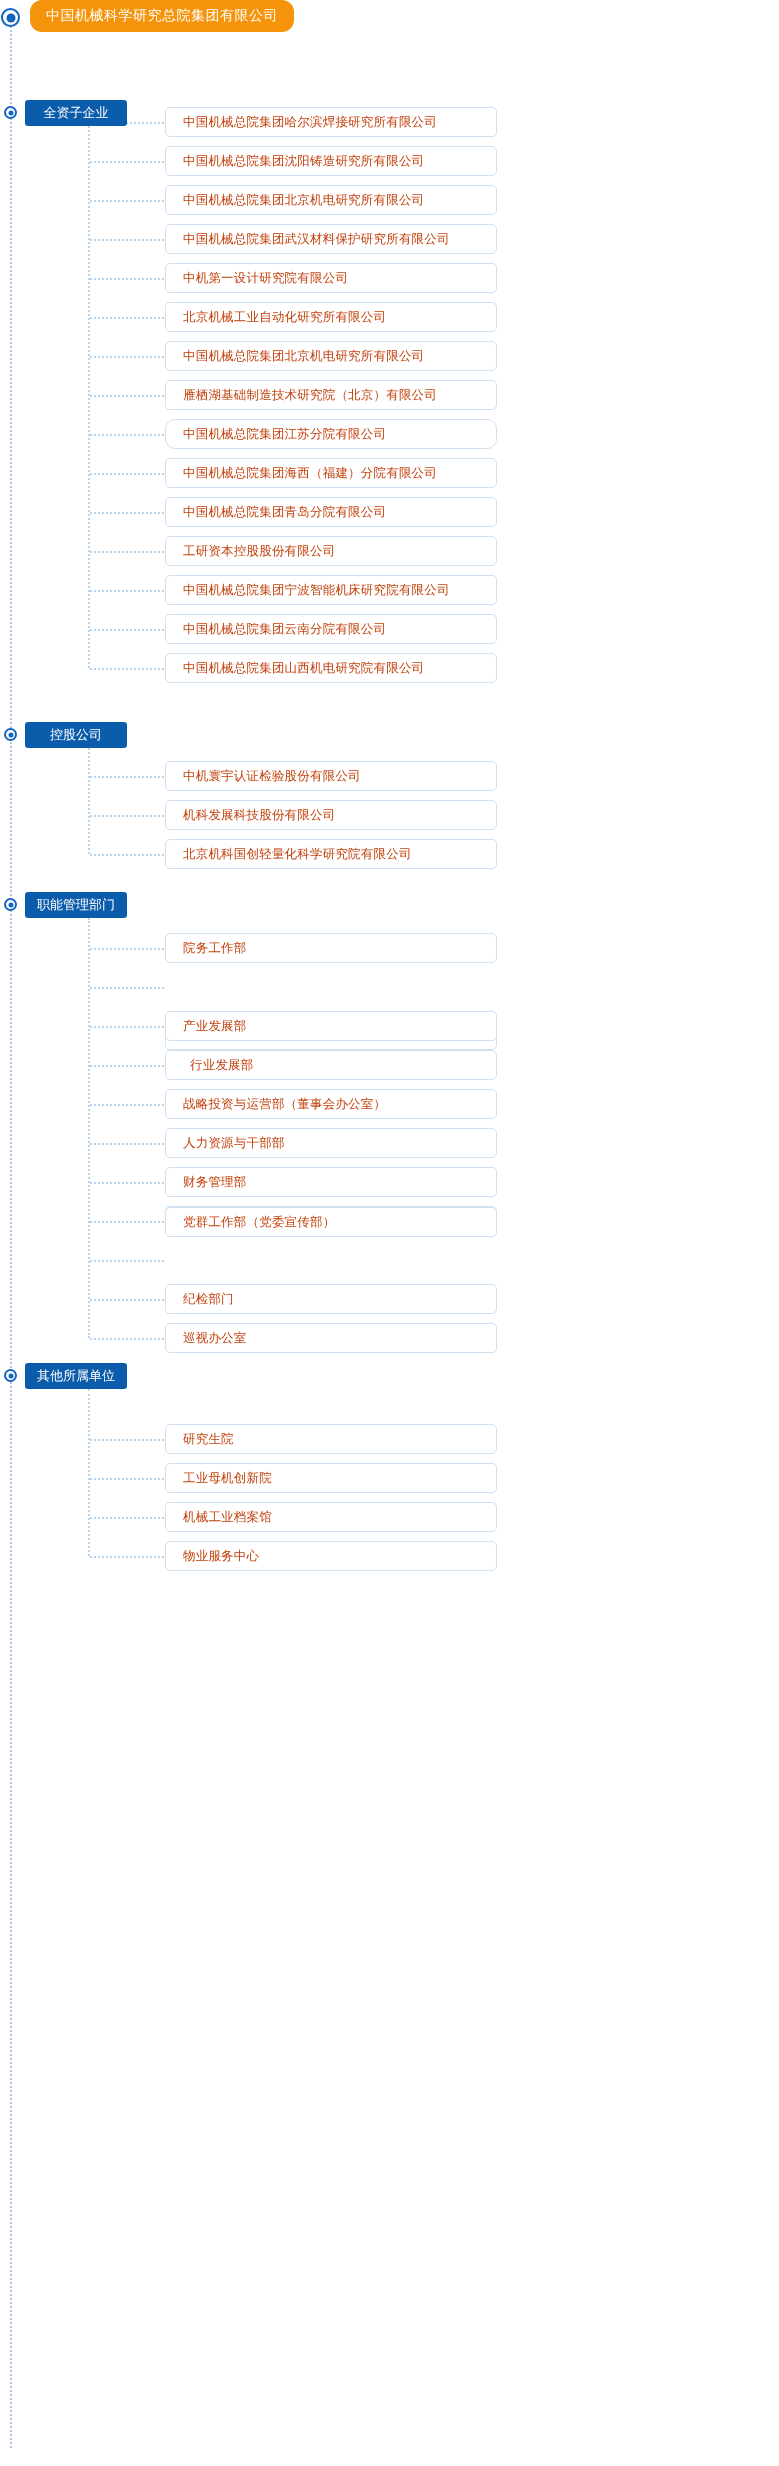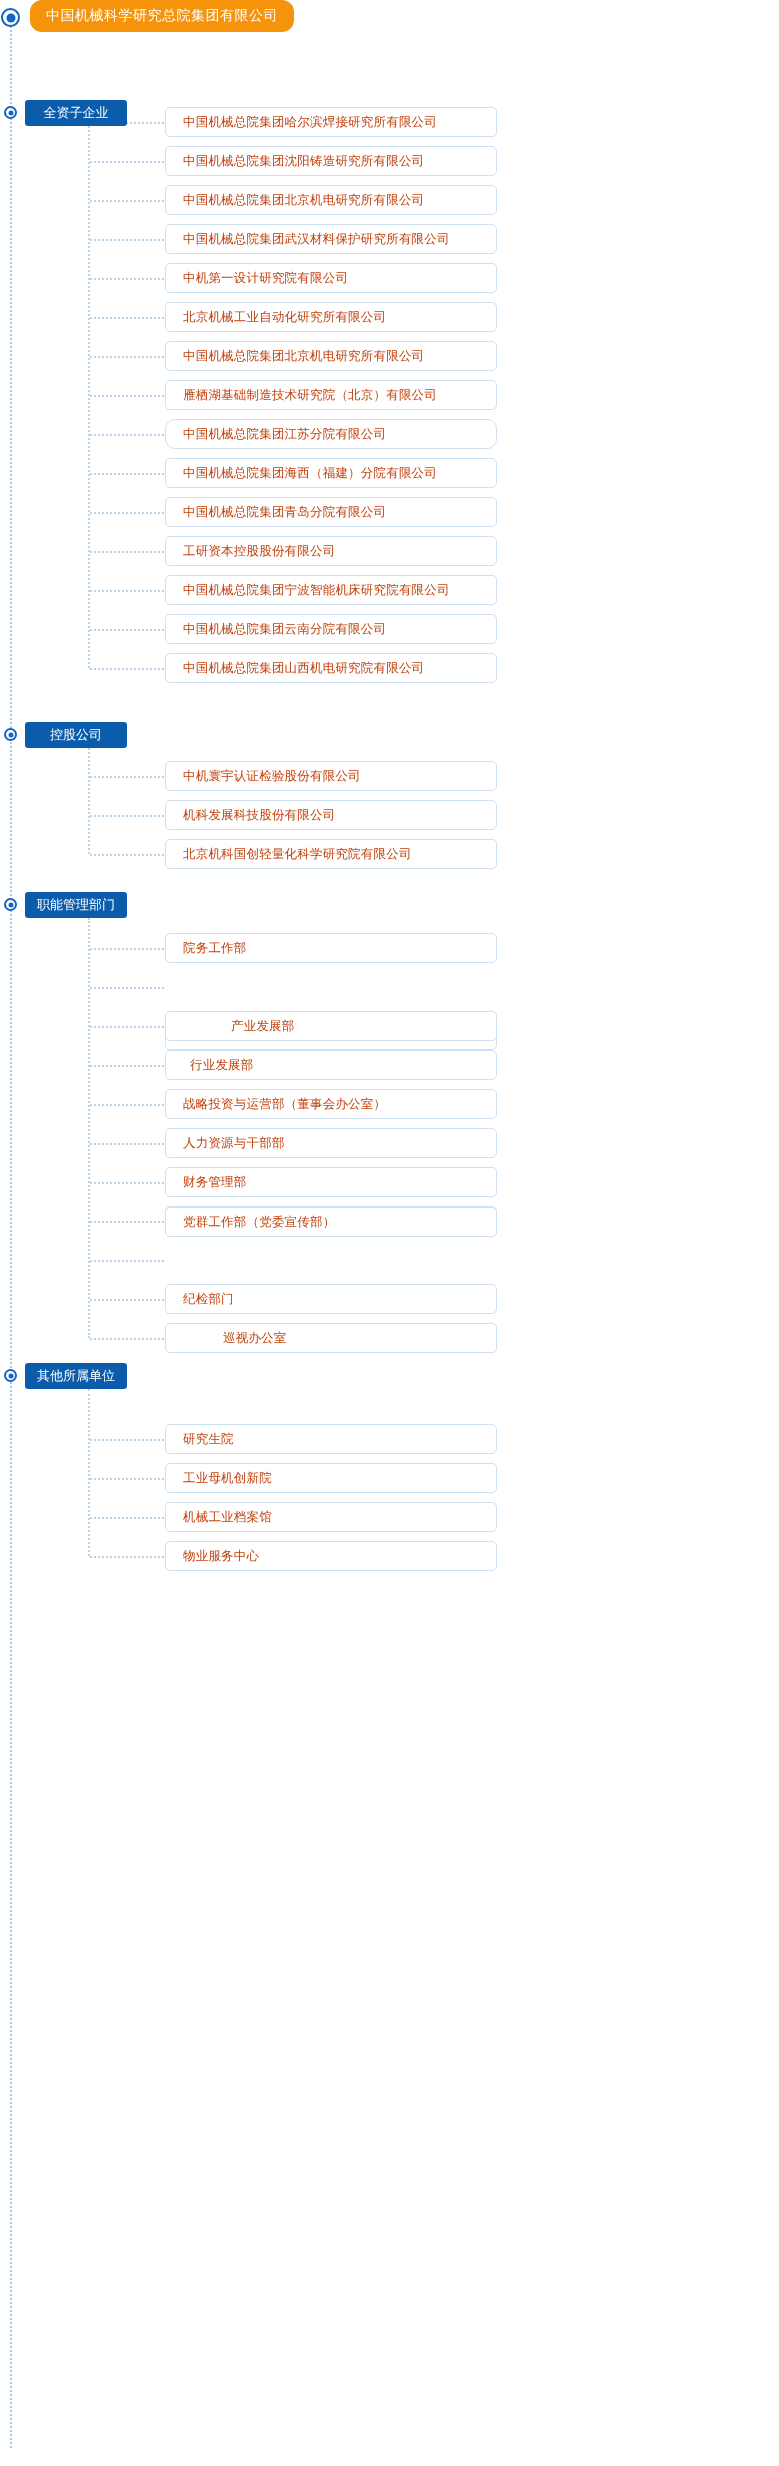--- a/index.html
+++ b/index.html
@@ -232,21 +232,21 @@
         <div class="group-rail" style="top: 918px; height: 420px;"></div>
         <div class="leader" style="top: 948px;"></div>
         <div class="item" style="top: 933px;">
           <span class="item-label">院务工作部</span>
         </div>
         <div class="leader" style="top: 987px;"></div>
         <div class="item" style="top: 972px; margin-top: 48px;">
           <span class="item-label">科技发展部</span>
         </div>
         <div class="leader" style="top: 1026px;"></div>
-        <div class="item" style="top: 1011px; padding-left: 48px;">
+        <div class="item" style="top: 1011px;">
           <span class="item-label">产业发展部</span>
         </div>
         <div class="leader" style="top: 1065px;"></div>
         <div class="item" style="top: 1050px; padding-left: 7px;">
           <span class="item-label">行业发展部</span>
         </div>
         <div class="leader" style="top: 1104px;"></div>
         <div class="item" style="top: 1089px;">
           <span class="item-label">战略投资与运营部（董事会办公室）</span>
         </div>
@@ -264,21 +264,21 @@
         </div>
         <div class="leader" style="top: 1260px;"></div>
         <div class="item" style="top: 1207px;">
           <span class="item-label">党群工作部（党委宣传部）</span>
         </div>
         <div class="leader" style="top: 1299px;"></div>
         <div class="item" style="top: 1284px;">
           <span class="item-label">纪检部门</span>
         </div>
         <div class="leader" style="top: 1338px;"></div>
-        <div class="item" style="top: 1323px; padding-left: 40px;">
+        <div class="item" style="top: 1323px;">
           <span class="item-label">巡视办公室</span>
         </div>
       </div>
       <div class="group">
         <div class="node-dot small" style="top: 1369px;"></div>
         <div class="group-header" style="top: 1363px;">
           <span>其他所属单位</span>
         </div>
         <div class="group-rail" style="top: 1389px; height: 167px;"></div>
         <div class="leader" style="top: 1439px;"></div>

